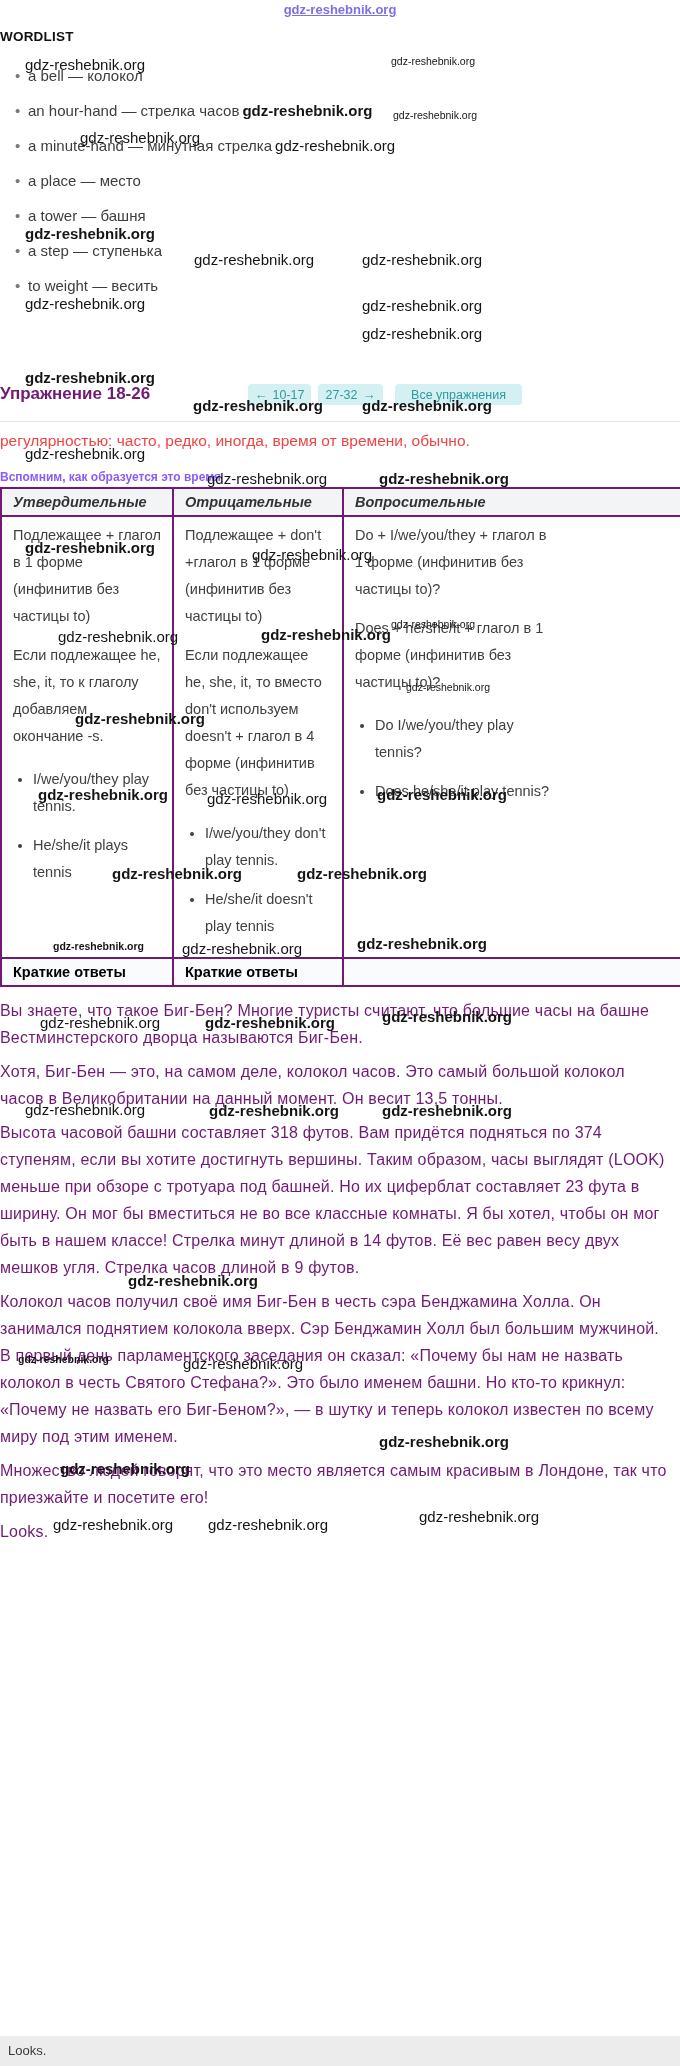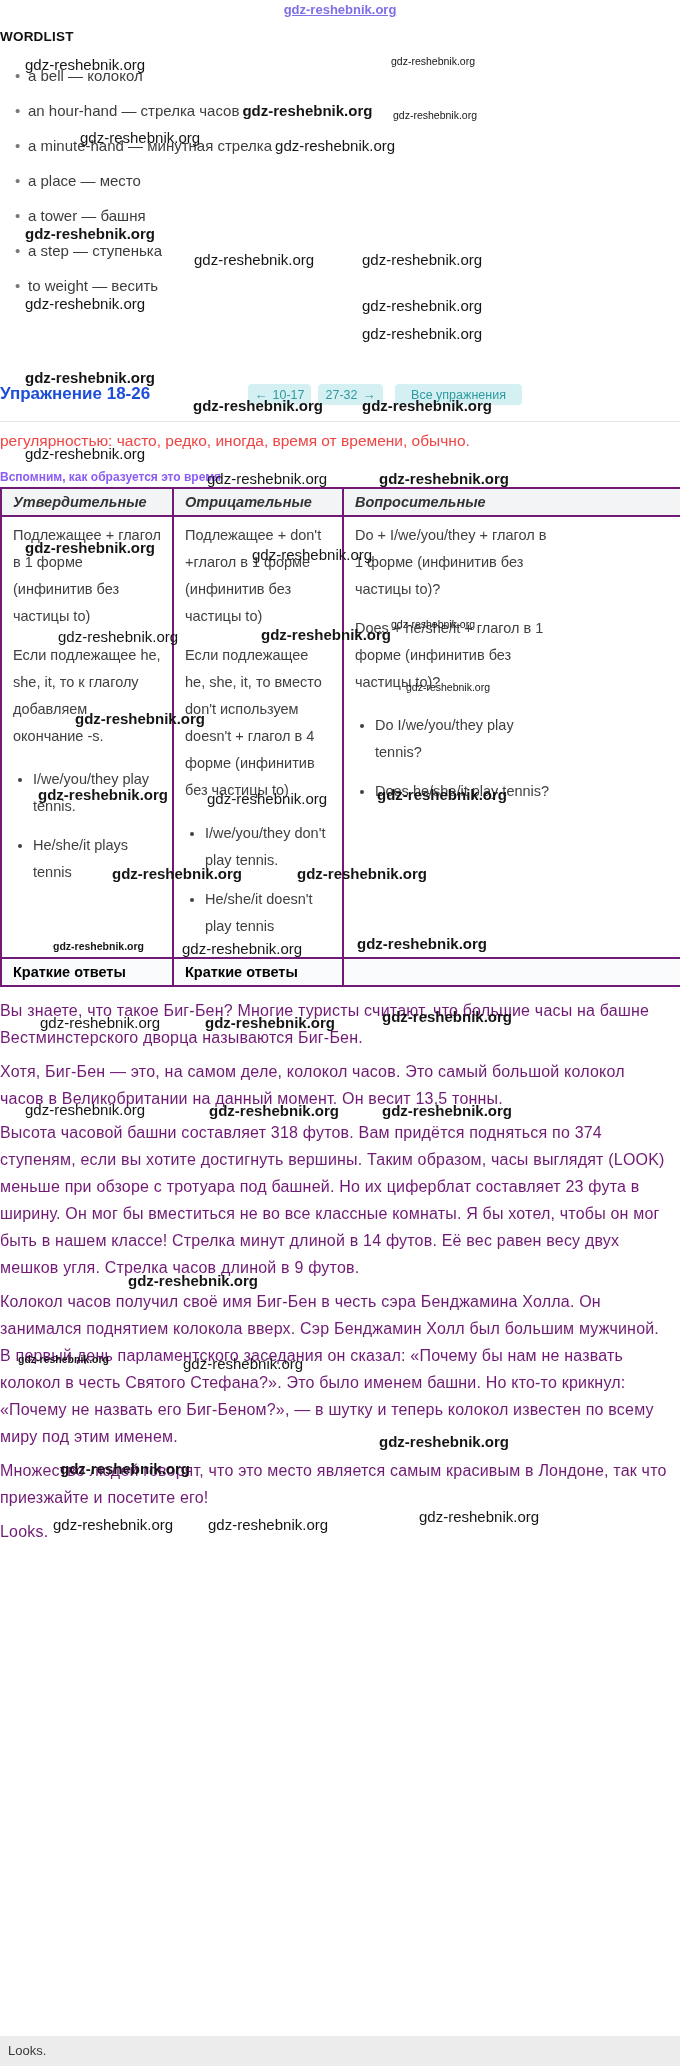--- a/index.html
+++ b/index.html
@@ -66,21 +66,21 @@
     position: absolute;
     left: 15px;
     color: #777;
   }
 
   .exercise-title {
     position: absolute;
     top: 384px; left: 0;
     font-size: 17px;
     font-weight: bold;
-    color: #1d4ed8;
+    color: #701a75;
   }
   .nav-btn {
     position: absolute;
     top: 384px;
     height: 21px;
     background: var(--accent-button-bg, #d4f0f2);
     color: var(--accent-button-text, #2e9aa0);
     font-size: 12.5px;
     border-radius: 4px;
     display: flex;

